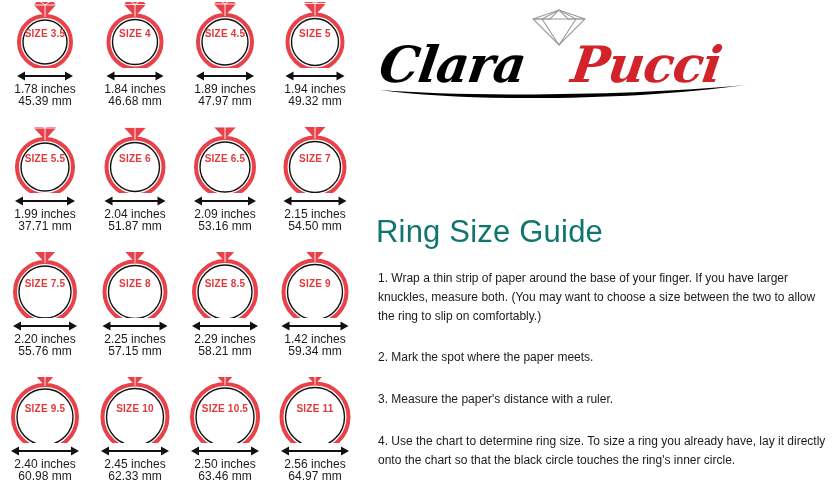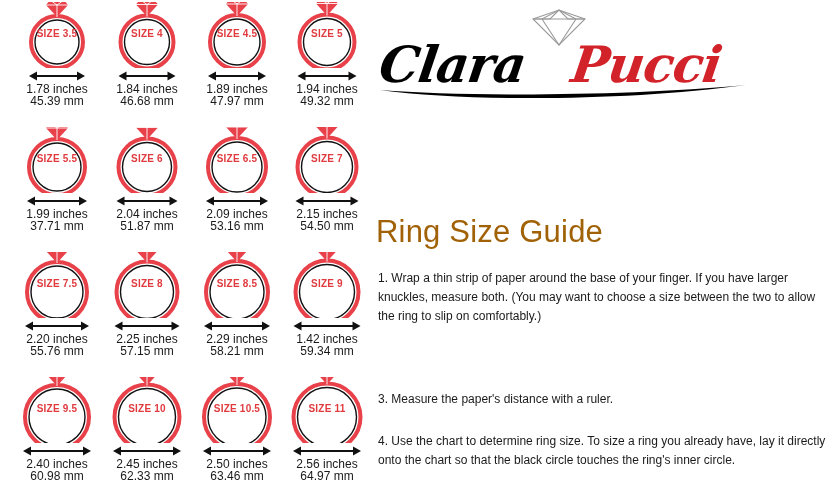--- a/index.html
+++ b/index.html
@@ -24,21 +24,20 @@
   
   #chart {
     position: absolute;
     left: 0;
     top: 0;
     width: 360px;
     height: 501px;
     display: grid;
     grid-template-columns: repeat(4, 90px);
     grid-template-rows: repeat(4, 125px);
-    padding-left: 12px;
   }
   .cell {
     position: relative;
     width: 90px;
     height: 125px;
     box-sizing: border-box;
     display: flex;
     flex-direction: column;
     align-items: center;
   }
@@ -130,21 +129,21 @@
     height: 18px;
   }
 
   
   #guide-title {
     position: absolute;
     left: 10px;
     top: 193px;
     font-size: 31px;
     font-weight: normal;
-    color: #a16207;
+    color: #0f766e;
     letter-spacing: 0.2px;
   }
 
   .step {
     position: absolute;
     left: 12px;
     width: 448px;
     font-size: 12px;
     line-height: 19px;
     color: #1a1a1a;
@@ -530,17 +529,18 @@
       <div class="logo-text" id="logo-clara">Clara</div>
       <div class="logo-text" id="logo-pucci">Pucci</div>
       <svg id="logo-swoosh" viewBox="0 0 370 18">
         <path d="M2 8 C 90 20, 250 19, 368 3 C 250 14, 90 15, 2 8 Z" fill="#000000"></path>
       </svg>
     </div>
 
     <h1 id="guide-title">Ring Size Guide</h1>
 
     <p class="step" id="step-1">1.  Wrap a thin strip of paper around the base of your finger. If you have larger knuckles, measure both. (You may want to choose a size between the two to allow the ring to slip on comfortably.)</p>
+    <p class="step" id="step-2">2.  Mark the spot where the paper meets.</p>
     <p class="step" id="step-3">3.  Measure the paper's distance with a ruler.</p>
     <p class="step" id="step-4">4.  Use the chart to determine ring size. To size a ring you already have, lay it directly onto the chart so that the black circle touches the ring's inner circle.</p>
 
   </div>
 </div>
 
 </body></html>

